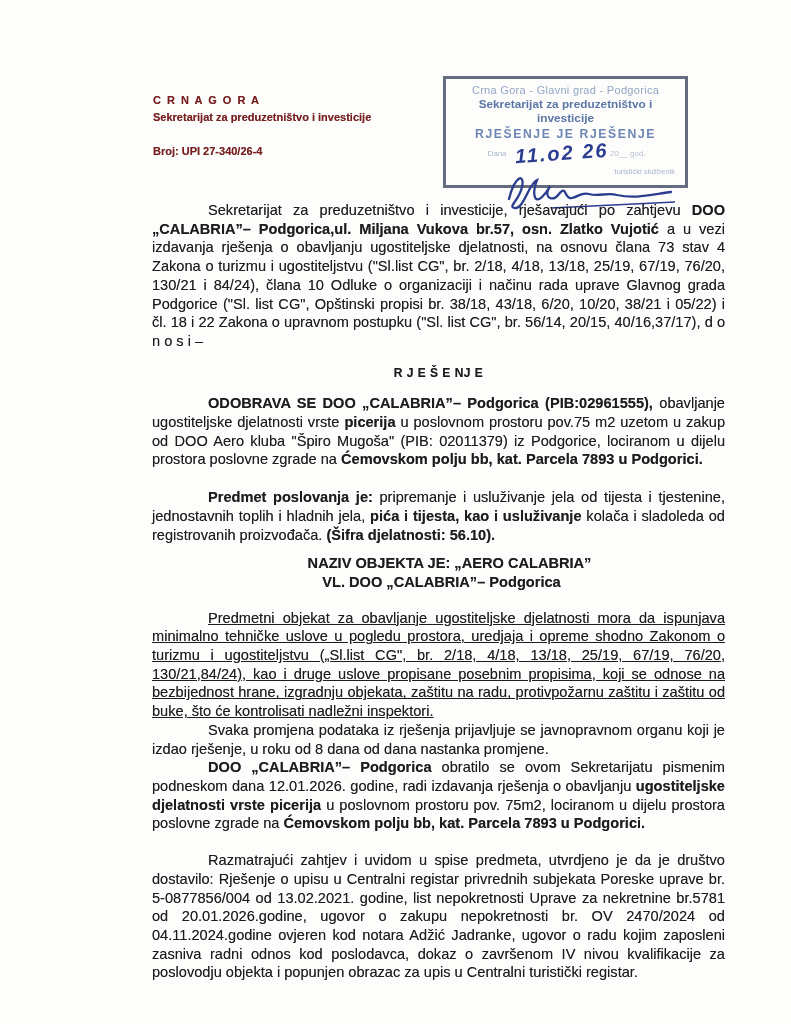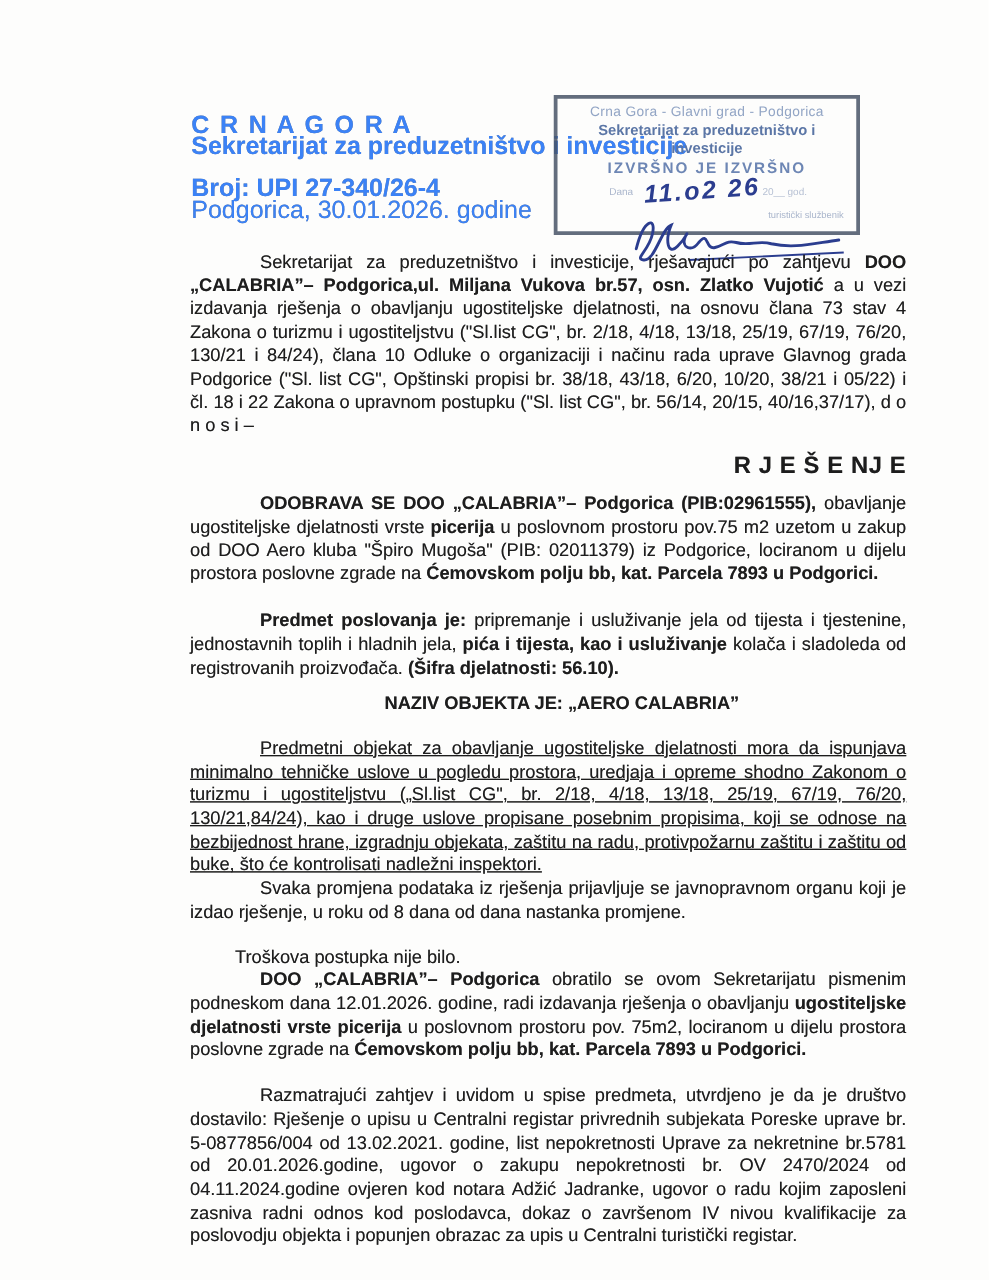--- a/index.html
+++ b/index.html
@@ -9,21 +9,21 @@
     background:#fdfdfc;
     font-family:"Liberation Sans","DejaVu Sans",sans-serif;
     color:#1d1d1d;
     overflow:hidden;
   }
   .scan-text { text-shadow:0 0 0.5px rgba(25,25,25,0.55); }
 
   
   .letterhead {
     position:absolute; left:153px; top:92px;
-    font-size:20px; line-height:16.9px; color:#3b82f6;
+    font-size:11px; line-height:16.9px; color:#7f1d1d;
     white-space:nowrap;
   }
   .letterhead .country { letter-spacing:1.5px; font-weight:600; }
   .letterhead .dept { font-weight:700; }
   .letterhead .num  { font-weight:700;margin-top:17px; }
 
   
   .stamp {
     position:absolute; left:443px; top:76px;
     width:245px; height:112px;
@@ -58,48 +58,47 @@
   
   .docbody {
     position:absolute; left:152px; top:201px; width:573px;
     font-size:14.6px; line-height:18.7px;
     text-align:justify;
     color:#1d1d1d;
   }
   .docbody p { margin:0; text-indent:56px; }
   .b { font-weight:700; }
   .h-center {
-    text-align:right; font-weight:700; font-size:19px;
+    text-align:center; font-weight:700; font-size:12px;
     letter-spacing:0.5px; margin:13px 0 12px 0; text-indent:0;
   }
   .p-predmet   { margin-top:19px !important; }
   .naziv       { margin-top:10px; font-weight:700; text-align:center; }
   .naziv .l1   { padding-left:22px; }
   .naziv .l2   { padding-left:6px; }
   .p-uslovi    { margin-top:17px !important;text-decoration:underline; }
   .p-troskovi  { margin-top:17px !important; text-indent:36px !important; }
   .h-obraz     { margin:15px 0 12px 0 !important; }
   .p-razmat    { margin-top:18px !important; }
 </style>
 </head>
 <body>
 
 <div class="page">
 
   <div class="letterhead scan-text">
     <div class="country">C R N A   G O R A</div>
     <div class="dept">Sekretarijat za  preduzetništvo i investicije</div>
     <div class="num">Broj: UPI 27-340/26-4</div>
-    <div class="pd">Podgorica, 30.01.2026. godine</div>
   </div>
 
   <div class="stamp">
     <div class="s1">Crna Gora - Glavni grad - Podgorica</div>
     <div class="s2">Sekretarijat za preduzetništvo i investicije</div>
-    <div class="s3">IZVRŠNO JE IZVRŠNO</div>
+    <div class="s3">RJEŠENJE JE RJEŠENJE</div>
     <div class="daterow">
       <span class="dlabel">Dana</span>
       <span class="dvalue">11.o2 26</span>
       <span class="dsuffix">20__ god.</span>
     </div>
     <div class="sigrow">
       <span class="siglabel">turistički službenik</span>
       <span class="sig">
         <svg width="190" height="46" viewBox="0 0 190 46" xmlns="http://www.w3.org/2000/svg">
           <path d="M14 34 C20 10, 30 8, 27 22 C24 36, 12 42, 20 43 C29 44, 34 18, 42 15 C37 27, 39 40, 47 32 C55 24, 56 18, 53 25 C50 33, 58 37, 64 29 C72 19, 69 35, 77 33 C85 31, 86 27, 94 29 C104 32, 112 27, 122 30 C140 34, 154 30, 176 27" stroke="#2b3d8f" fill="none" stroke-width="2.3" stroke-linecap="round"></path>
@@ -114,27 +113,27 @@
     <p class="p-intro"><span>Sekretarijat  za  preduzetništvo  i  investicije,  rješavajući  po  zahtjevu  </span><span class="b">DOO „CALABRIA”– Podgorica,ul. Miljana Vukova br.57, osn. Zlatko Vujotić</span><span>  a u vezi  izdavanja rješenja o obavljanju ugostiteljske djelatnosti, na osnovu člana 73 stav 4  Zakona o turizmu i ugostiteljstvu  ("Sl.list CG", br. 2/18, 4/18, 13/18, 25/19, 67/19, 76/20, 130/21 i 84/24), člana 10 Odluke o organizaciji i načinu rada uprave Glavnog grada  Podgorice ("Sl. list CG", Opštinski propisi br. 38/18, 43/18, 6/20, 10/20, 38/21 i 05/22) i čl. 18 i 22 Zakona o  upravnom  postupku ("Sl. list CG", br. 56/14, 20/15, 40/16,37/17), d o n o s i –</span></p>
 
     <div class="h-center">R J E Š E NJ E</div>
 
     <p class="p-odobrava"><span class="b">ODOBRAVA  SE  DOO  „CALABRIA”–  Podgorica  (PIB:02961555),  </span><span>obavljanje ugostiteljske djelatnosti vrste  </span><span class="b">picerija</span><span> u poslovnom prostoru  pov.75 m2 uzetom u zakup od DOO Aero kluba "Špiro Mugoša" (PIB: 02011379) iz Podgorice,  lociranom u dijelu prostora poslovne zgrade na  </span><span class="b">Ćemovskom polju bb, kat. Parcela 7893 u Podgorici.</span></p>
 
     <p class="p-predmet"><span class="b">Predmet poslovanja je:</span><span>  pripremanje  i  usluživanje  jela  od  tijesta  i  tjestenine, jednostavnih  toplih  i hladnih  jela, </span><span class="b">pića i tijesta, kao i usluživanje</span><span> kolača i sladoleda od registrovanih proizvođača.   </span><span class="b">(Šifra djelatnosti: 56.10).</span></p>
 
     <div class="naziv">
       <div class="l1">NAZIV OBJEKTA JE: „AERO CALABRIA”</div>
+      <div class="l2">VL.  DOO „CALABRIA”– Podgorica</div>
     </div>
 
     <p class="p-uslovi"><span>Predmetni objekat za obavljanje ugostiteljske djelatnosti mora da ispunjava  minimalno tehničke uslove u pogledu prostora, uredjaja i opreme shodno Zakonom o turizmu i ugostiteljstvu („Sl.list CG", br. 2/18, 4/18, 13/18, 25/19, 67/19, 76/20, 130/21,84/24), kao i druge uslove propisane posebnim propisima, koji se odnose na bezbijednost hrane, izgradnju objekata, zaštitu na radu, protivpožarnu zaštitu i zaštitu od buke, što će kontrolisati  nadležni inspektori.</span></p>
 
     <p class="p-promjena"><span>Svaka promjena podataka iz rješenja prijavljuje se javnopravnom organu koji je izdao rješenje, u roku od 8 dana od dana nastanka promjene.</span></p>
 
-    <p class="p-troskovi">Troškova postupka nije bilo.</p>
 
 
     <p class="p-obratilo"><span class="b">DOO „CALABRIA”– Podgorica</span><span>  obratilo se ovom Sekretarijatu pismenim podneskom dana 12.01.2026. godine, radi  izdavanja  rješenja o obavljanju </span><span class="b">ugostiteljske djelatnosti vrste picerija</span><span> u poslovnom prostoru  pov. 75m2, lociranom u dijelu prostora poslovne zgrade na </span><span class="b">Ćemovskom polju bb, kat. Parcela 7893 u Podgorici.</span></p>
 
     <p class="p-razmat"><span>Razmatrajući zahtjev i uvidom u spise predmeta, utvrdjeno je da je društvo dostavilo: Rješenje o upisu u Centralni  registar privrednih subjekata  Poreske uprave br. 5-0877856/004 od 13.02.2021. godine, list nepokretnosti Uprave za  nekretnine br.5781 od 20.01.2026.godine, ugovor o zakupu nepokretnosti br. OV 2470/2024 od 04.11.2024.godine ovjeren kod notara Adžić Jadranke,  ugovor o radu kojim  zaposleni  zasniva  radni odnos  kod  poslodavca, dokaz  o završenom IV nivou  kvalifikacije za poslovodju objekta i popunjen obrazac za  upis  u Centralni turistički  registar.</span></p>
 
   </div>
 </div>
 
 </body></html>

